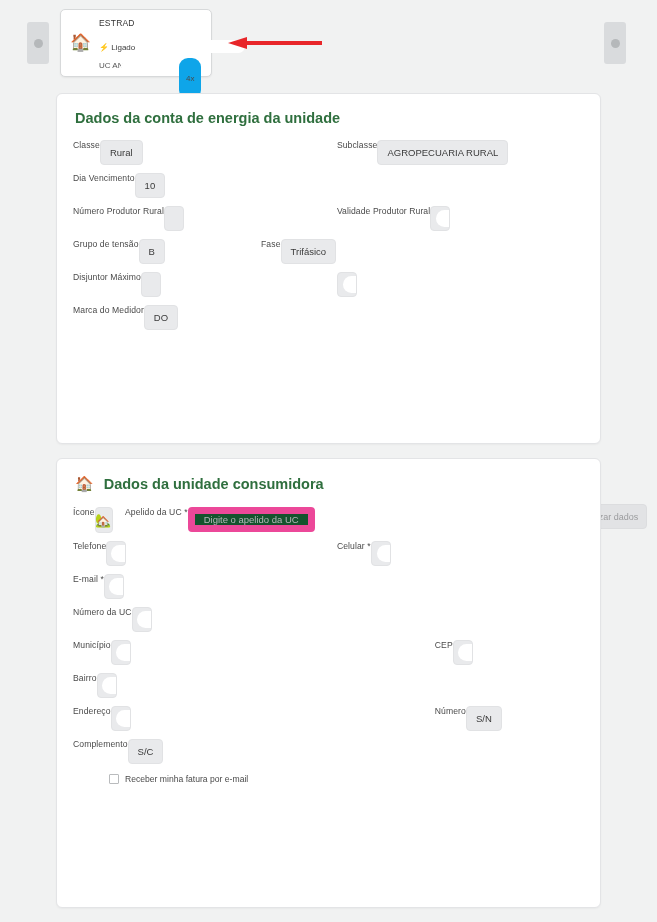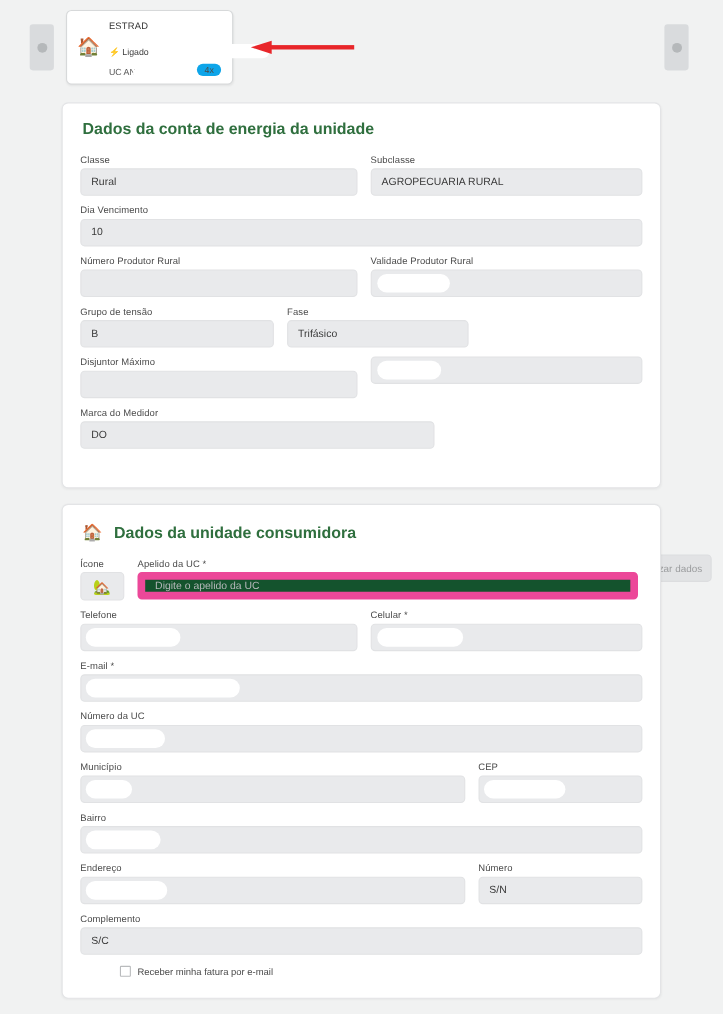--- a/index.html
+++ b/index.html
@@ -78,21 +78,21 @@
     position: absolute;
     left: 38px; top: 51px;
     font-size: 8px;
     color: #555;
   }
   .uc-badge {
     position: absolute;
     left: 118px; top: 48px;
     background: #0ea5e9;
     border-radius: 9px;
-    padding: 1px 7px;
+    padding: 16px 7px;
     font-size: 8px;
     color: #4a4a4a;
   }
   .redact {
     background: #ffffff;
     border-radius: 9px;
     display: inline-block;
     position: absolute;
   }
   .uc-redact-1 { left: 88px; top: 14px; width: 58px; height: 13px; }
@@ -152,21 +152,21 @@
 
   .form {
     position: relative;
     padding: 14px 16px 0 16px;
   }
   .row {
     display: flex;
     gap: 12px;
     margin-bottom: 8px;
   }
-  .field { display: flex; flex-direction: column; position: relative; }
+  .field { display: flex; flex-direction: row; position: relative; }
   .label {
     font-size: 8.6px;
     color: #4a4a4a;
     margin-bottom: 3px;
     letter-spacing: 0.1px;
   }
   .input {
     height: 25px;
     background: #e9eaec;
     border: 1px solid #e1e2e4;

